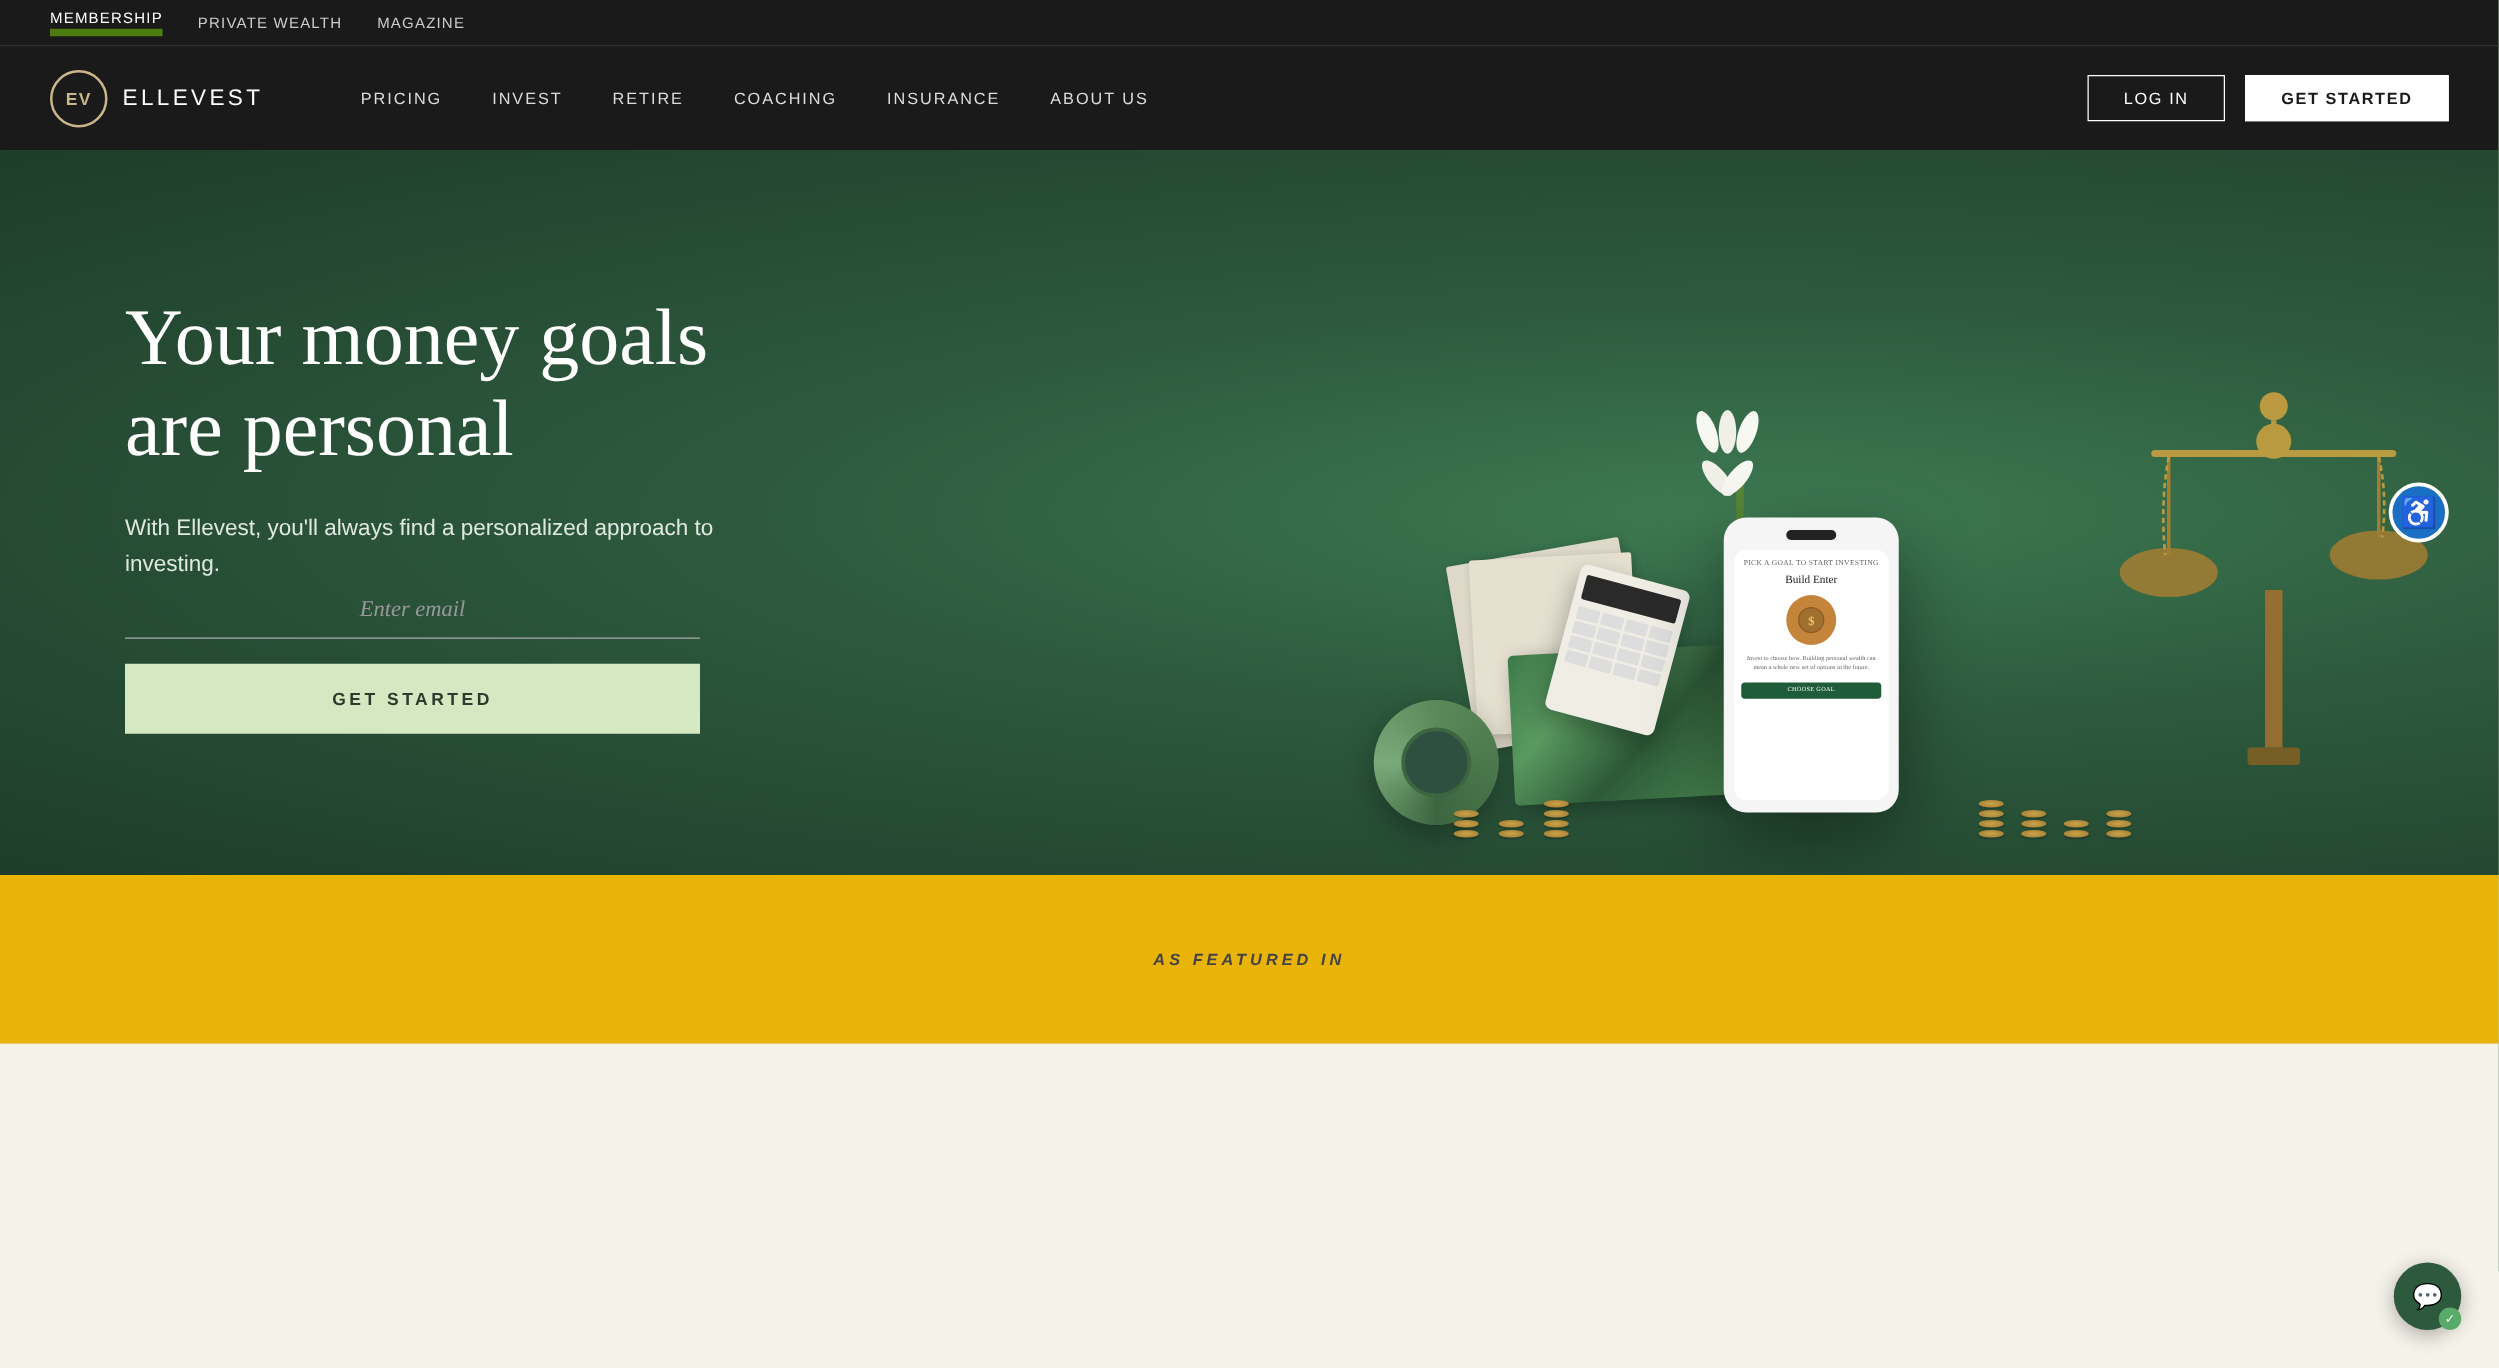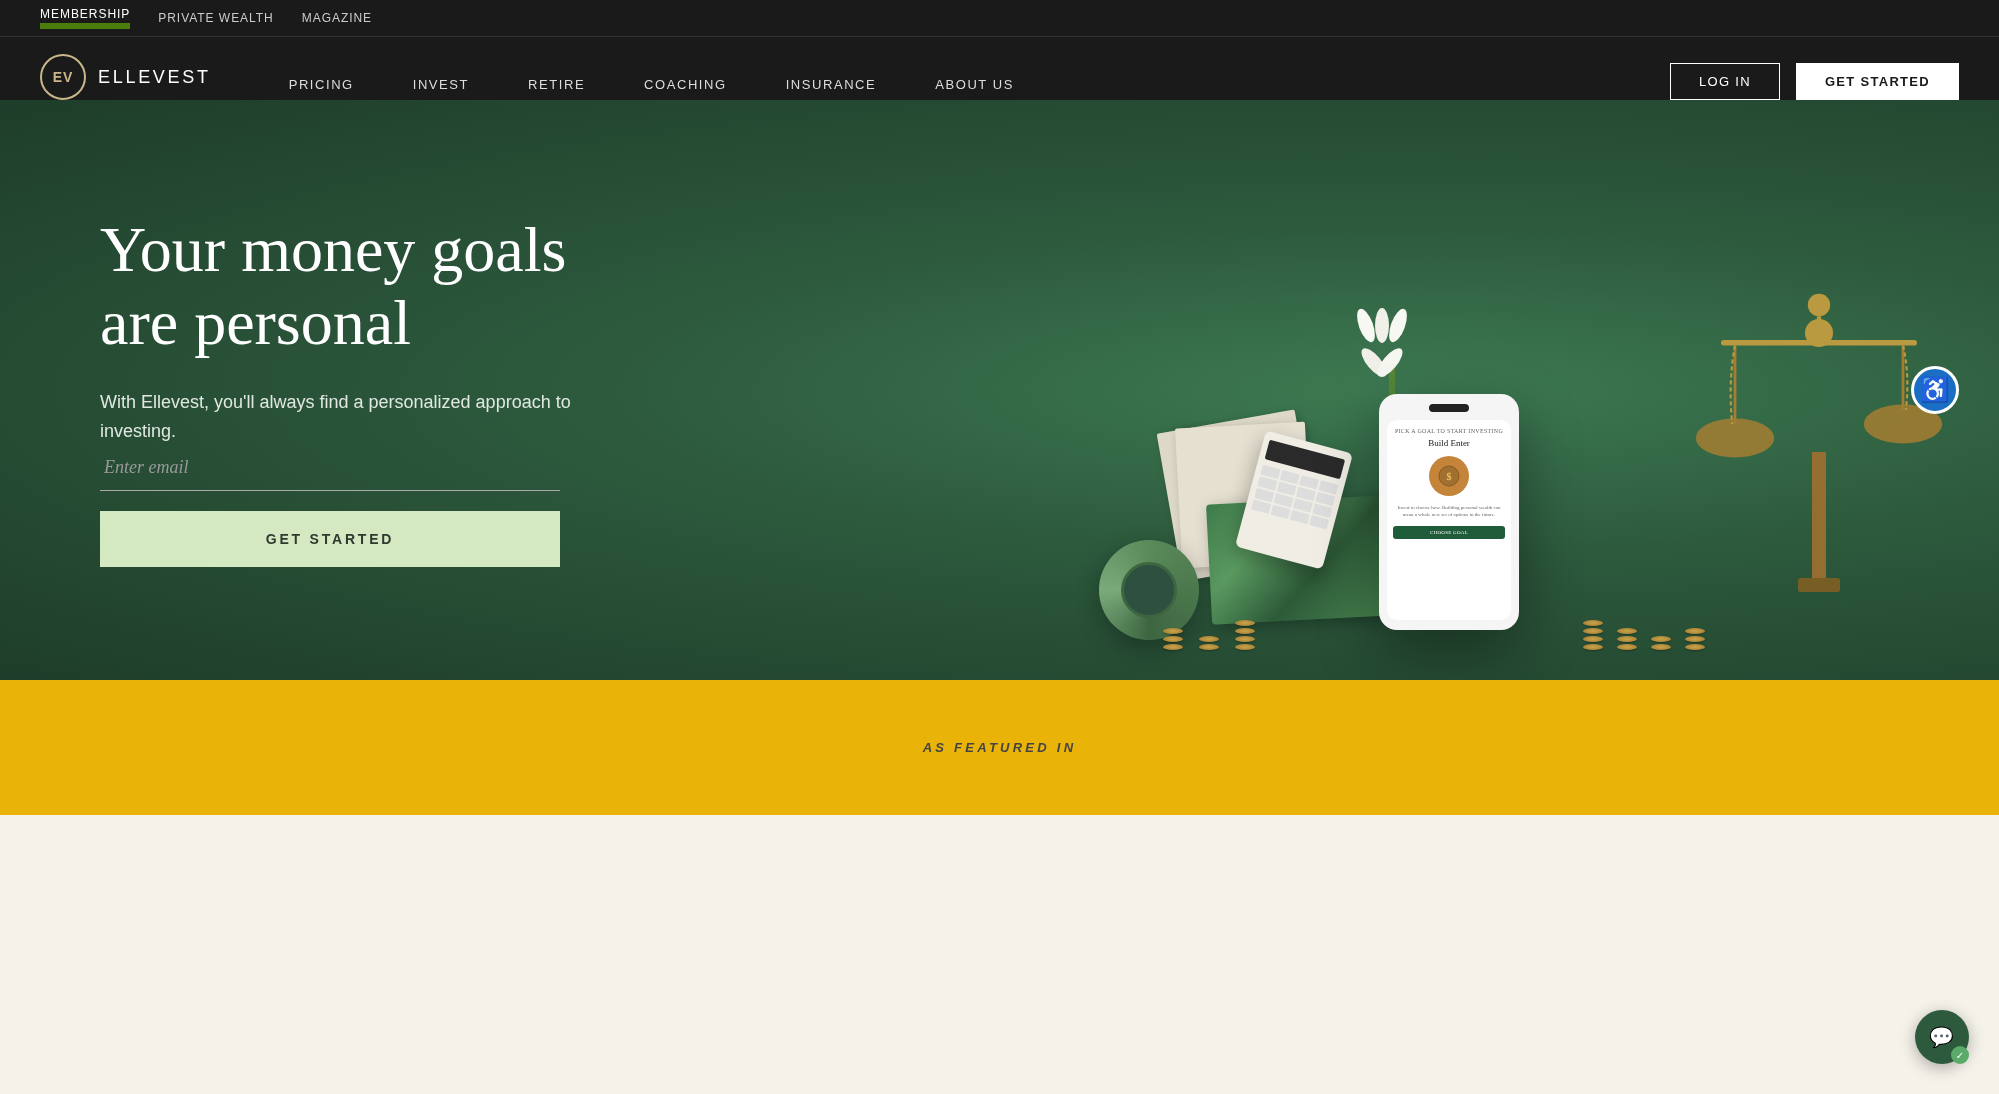--- a/index.html
+++ b/index.html
@@ -25,23 +25,23 @@
     .utility-bar a.active {
       color: #fff;
       border-bottom: 6px solid #4d7c0f;
       padding-bottom: 2px;
     }
 
     
     .main-nav {
       background: #1a1a1a;
       display: flex;
-      align-items: flex-end;
+      align-items: center;
       padding: 0 40px;
-      height: 64px;
+      height: 84px;
       border-top: 1px solid #333;
     }
     .logo {
       display: flex;
       align-items: center;
       gap: 12px;
       margin-right: 60px;
       text-decoration: none;
     }
     .logo-circle {
@@ -61,21 +61,21 @@
     .logo-text {
       color: #fff;
       font-family: 'Arial', sans-serif;
       font-size: 18px;
       letter-spacing: 0.15em;
       font-weight: 400;
     }
     .nav-links {
       display: flex;
       align-items: center;
-      gap: 23px;
+      gap: 4px;
       flex: 1;
     }
     .nav-links a {
       color: #ddd;
       text-decoration: none;
       font-family: 'Arial', sans-serif;
       font-size: 13px;
       letter-spacing: 0.12em;
       text-transform: uppercase;
       padding: 8px 18px;
@@ -153,20 +153,21 @@
     .email-input {
       background: transparent;
       border: none;
       border-bottom: 1.5px solid #aaa;
       width: 460px;
       padding: 12px 4px;
       font-family: 'Georgia', serif;
       font-size: 18px;
       color: #bbb;
       outline: none;
+      text-align: center;
     }
     .email-input::placeholder { color: #999; font-style: italic; }
     .btn-hero-get-started {
       width: 460px;
       background: #d4e8c2;
       border: none;
       padding: 20px;
       font-family: 'Arial', sans-serif;
       font-size: 14px;
       letter-spacing: 0.2em;

